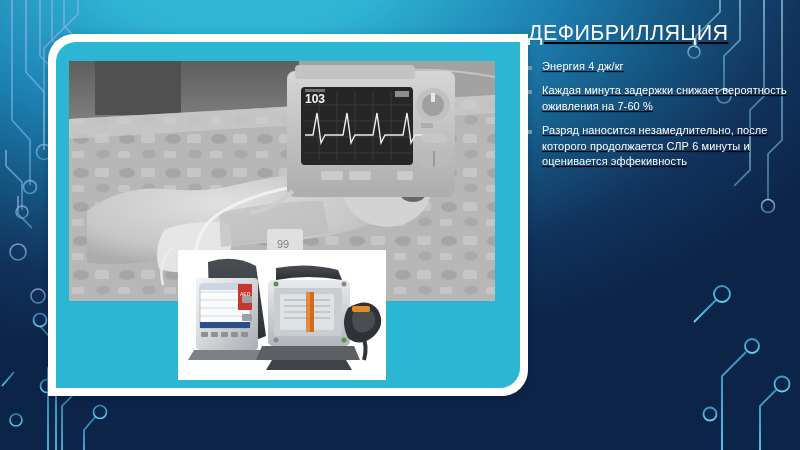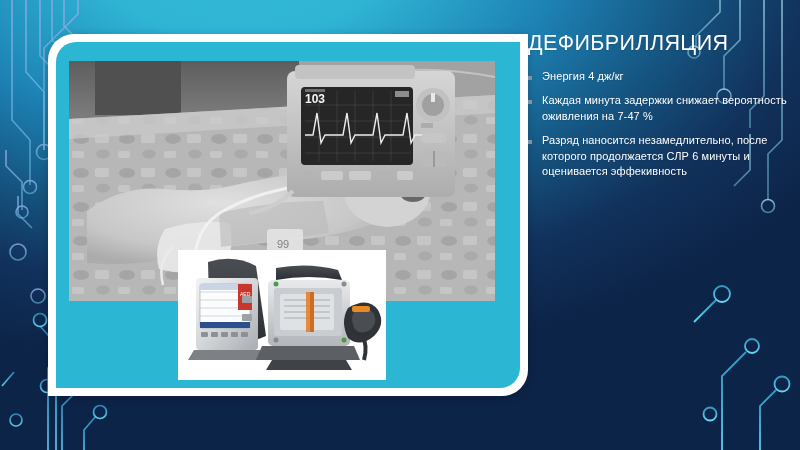--- a/index.html
+++ b/index.html
@@ -51,22 +51,22 @@
   #photo-inset-card {
     position:absolute;
     left:122px; top:208px;
     width:208px; height:130px;
     background:#ffffff;
     overflow:hidden;
   }
   
   #text-col {
     position:absolute;
-    left:524px; top:32px;
-    width:268px; height:400px;
+    left:524px; top:22px;
+    width:268px; height:400px;text-decoration:underline;
   }
   #title {
     color:#ffffff;
     font-size:21.5px;
     line-height:23px;
     letter-spacing:0.4px;
     font-weight:400;
     text-transform:uppercase;
     padding-left:4px;
     text-shadow:0 1px 2px rgba(0,0,0,0.10);
@@ -368,21 +368,21 @@
   <div id="text-col">
     <div id="title">ДЕФИБРИЛЛЯЦИЯ</div>
 
     <div id="bullets">
       <div class="bullet">
         <span class="mark"></span>
         <span class="txt">Энергия 4 дж/кг</span>
       </div>
       <div class="bullet">
         <span class="mark"></span>
-        <span class="txt">Каждая минута задержки снижает вероятность оживления на 7-47 %</span>
+        <span class="txt">Каждая минута задержки снижает вероятность оживления на 7-60 %</span>
       </div>
       <div class="bullet">
         <span class="mark"></span>
         <span class="txt">Разряд наносится незамедлительно, после которого продолжается СЛР 6 минуты  и оценивается эффекивность</span>
       </div>
     </div>
   </div>
 
 </div>
 

